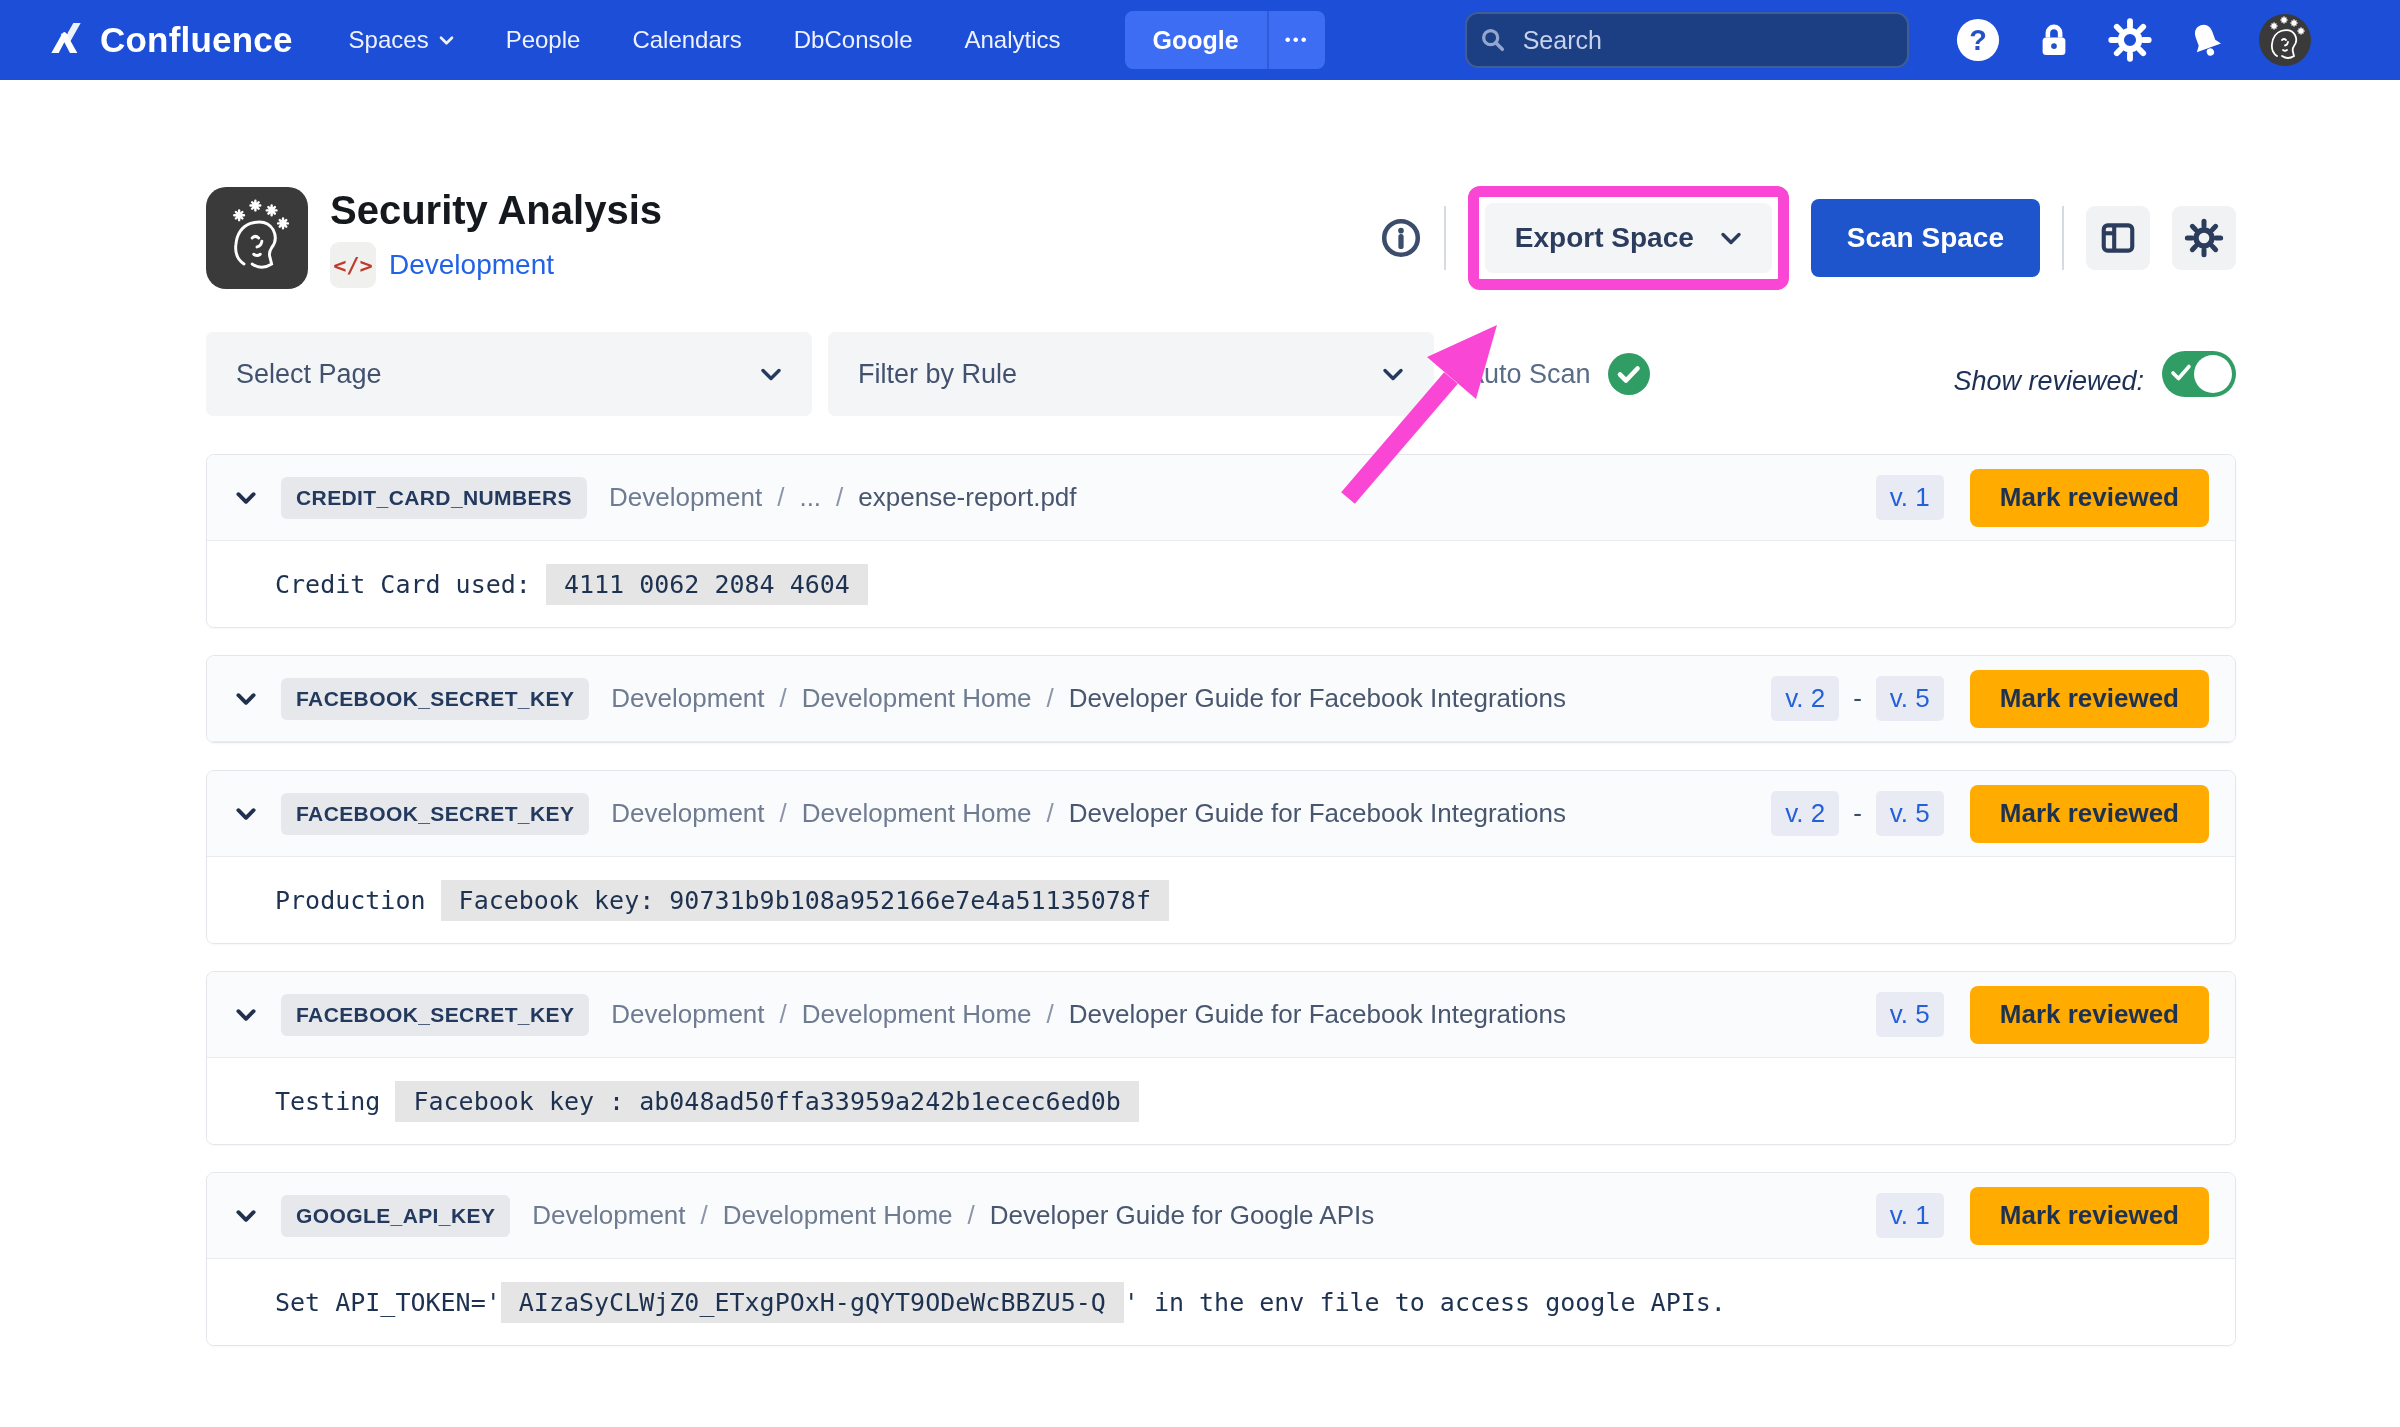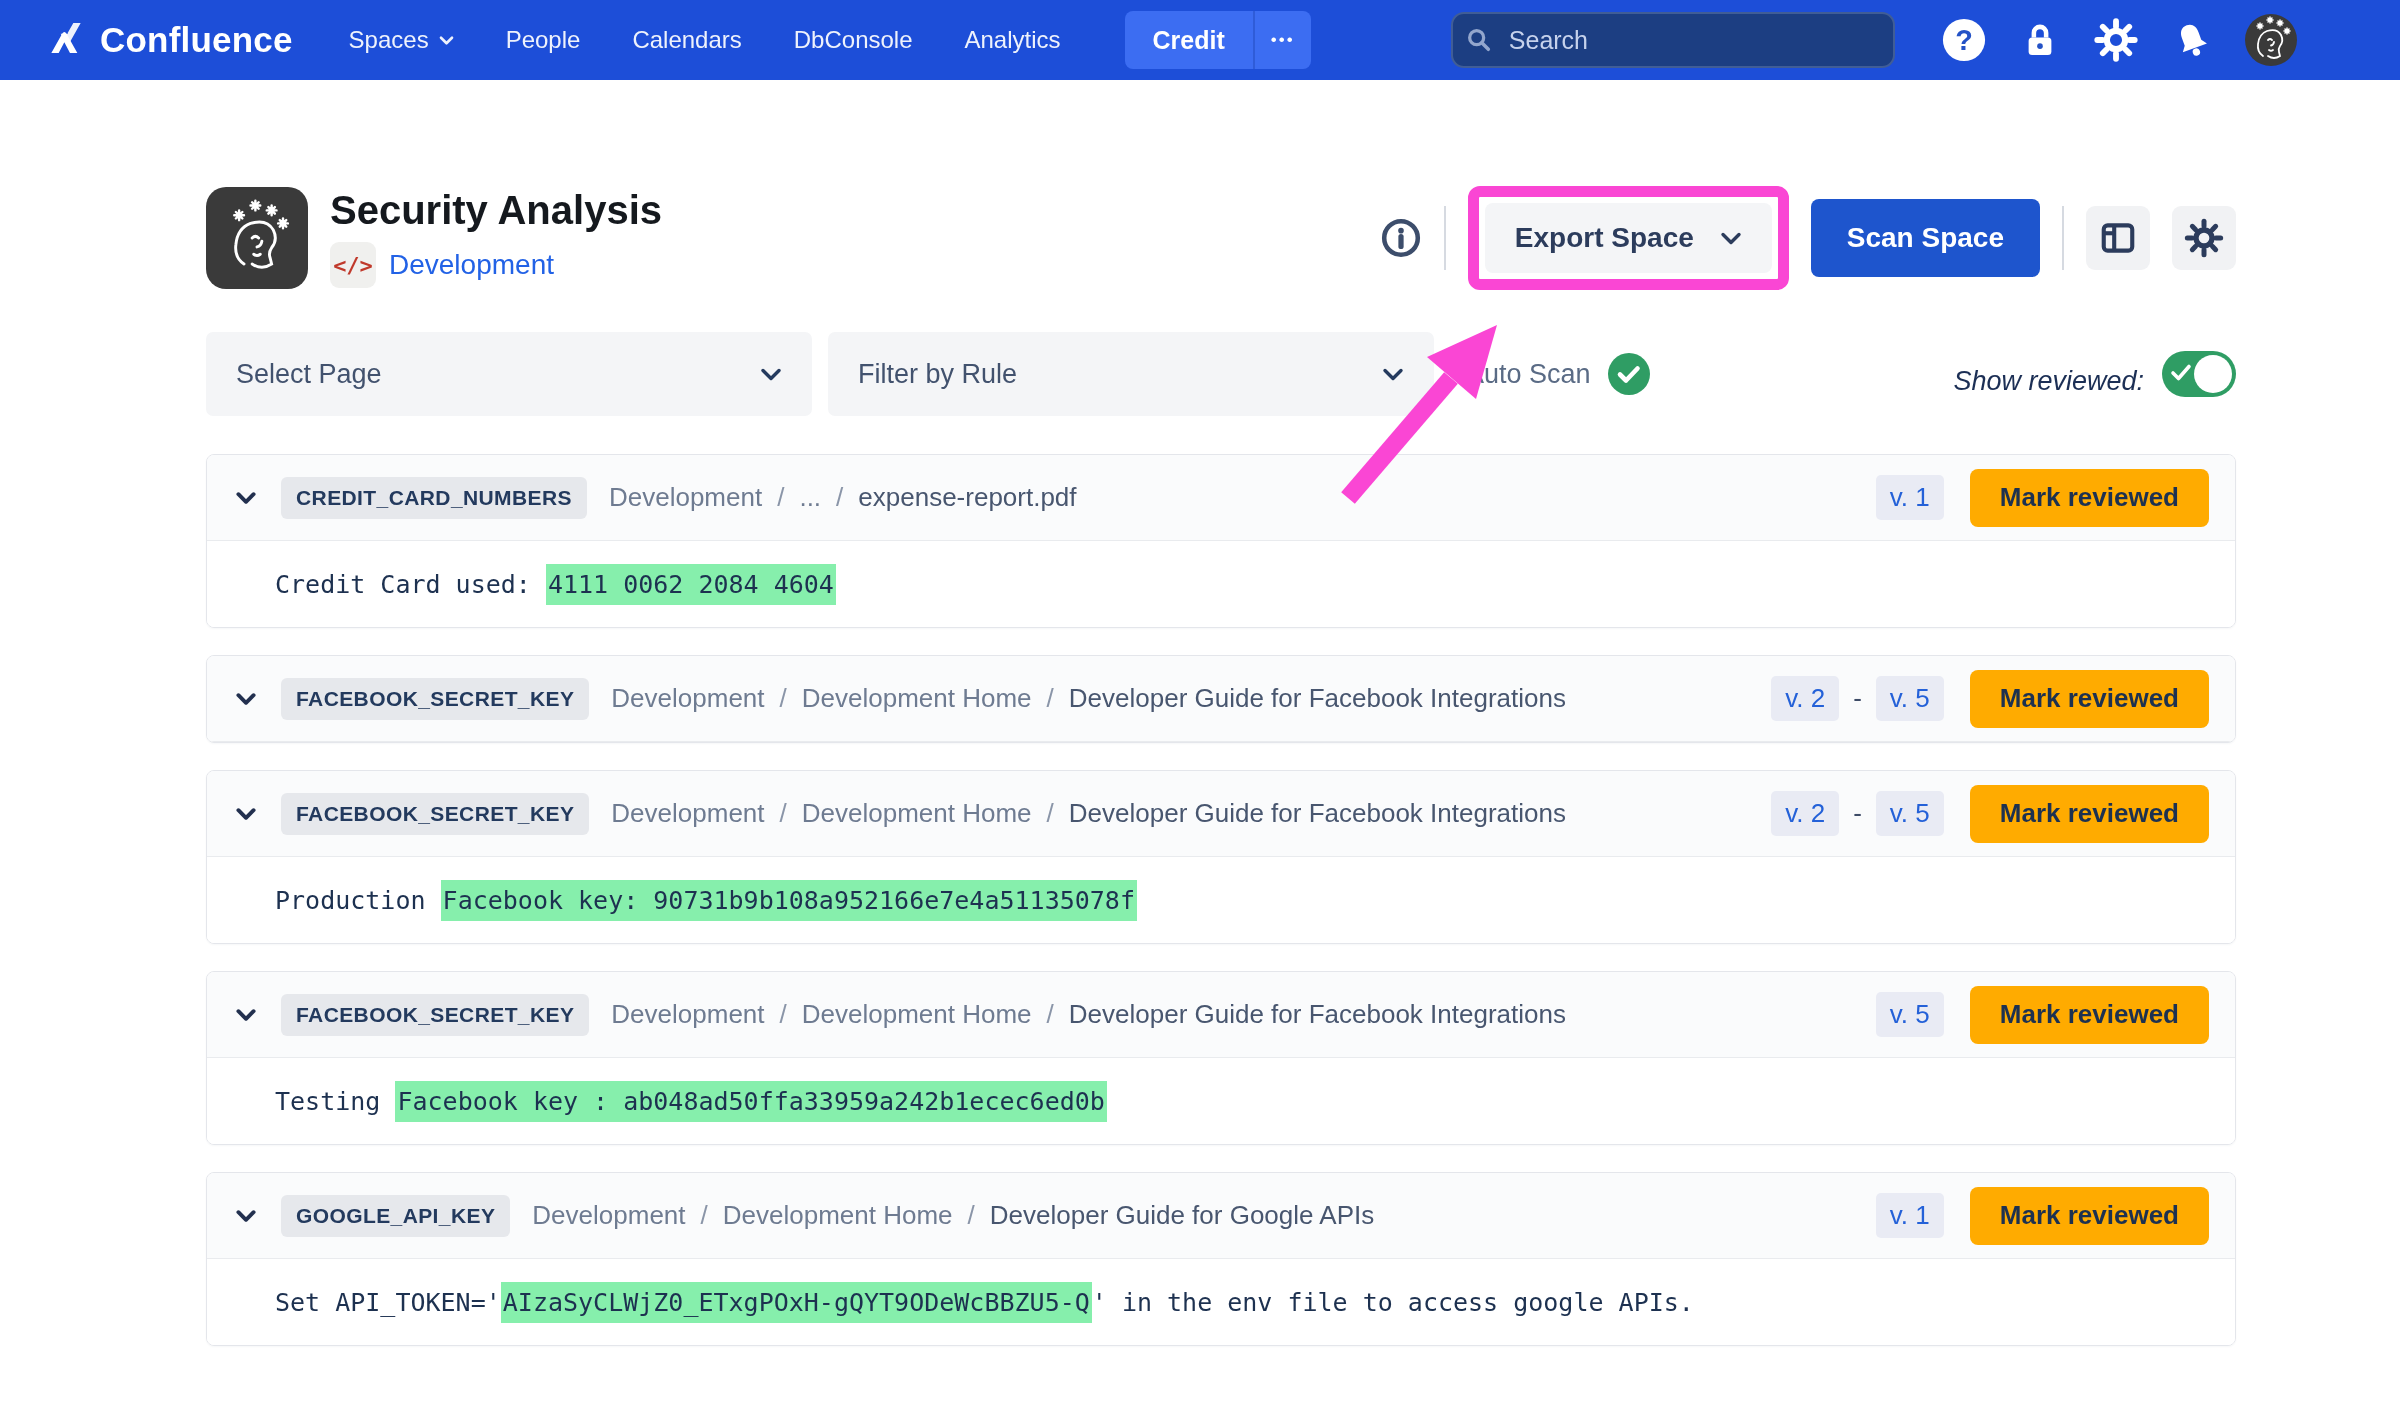--- a/index.html
+++ b/index.html
@@ -77,21 +77,21 @@
   .crumb{cursor:pointer;}
   .crumb.last{color:#48566f;}
   .crumb-sep{color:#8a95a8;}
   .head-right{margin-left:auto;display:flex;align-items:center;gap:14px;}
   .ver{background:#e9ebf4;border-radius:5px;padding:7px 14px;color:#2461d8;font-size:26px;cursor:pointer;}
   .range-sep{color:#3d4b66;font-size:26px;}
   .btn-review{background:#ffab00;border:none;border-radius:8px;height:58px;padding:0 30px;margin-left:12px;
               color:#1d3150;font-size:26px;font-weight:700;cursor:pointer;text-align:center;}
   .card-body{height:86px;background:#fff;display:flex;align-items:center;padding:0 26px 0 68px;}
   .mono{font-family:"DejaVu Sans Mono",monospace;font-size:25px;color:#1d3150;white-space:pre;}
-  .hl{background:#86efac;padding:6px 2px;}
+  .hl{background:#e5e5e5;padding:6px 18px;}
 
   
   .overlay{position:absolute;left:0;top:0;pointer-events:none;z-index:50;}
   .hidden-defs{position:absolute;width:0;height:0;overflow:hidden;}
 </style>
 </head>
 <body>
 
 <svg class="hidden-defs">
   <defs>
@@ -136,21 +136,21 @@
       </span>
     <span class="nav-item">
         <span>DbConsole</span>
       </span>
     <span class="nav-item">
         <span>Analytics</span>
       </span>
   </nav>
 
   <div class="create-group">
-    <button class="btn-create">Credit</button>
+    <button class="btn-create">Google</button>
     <button class="btn-more">•••</button>
   </div>
 
   <div class="search-wrap">
     <span class="search-glyph">
       <svg width="28" height="28" viewBox="0 0 24 24">
         <circle cx="10" cy="10" r="6" fill="none" stroke="#93a6cd" stroke-width="2.8"></circle>
         <line x1="14.4" y1="14.4" x2="20" y2="20" stroke="#93a6cd" stroke-width="3" stroke-linecap="round"></line>
       </svg>
     </span>

